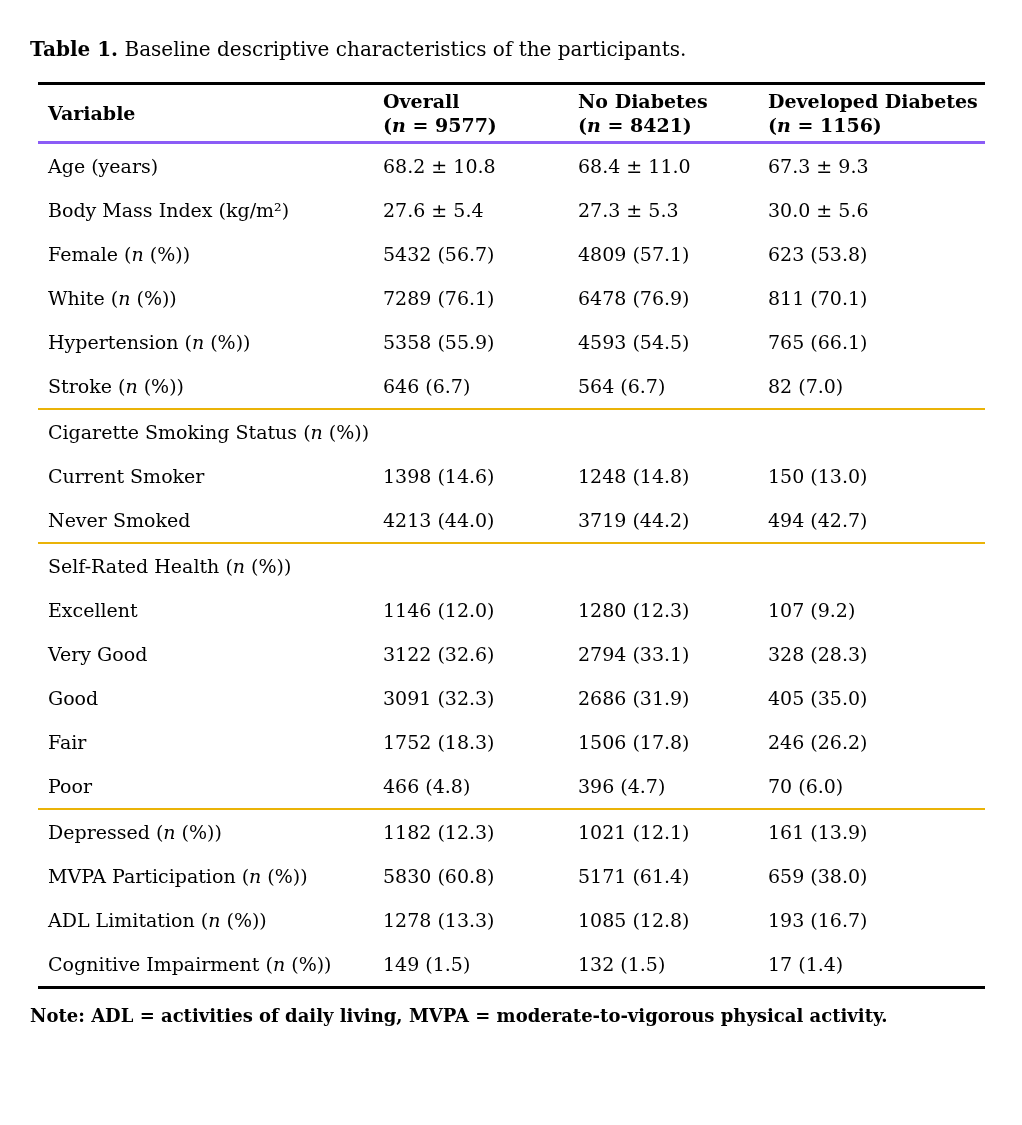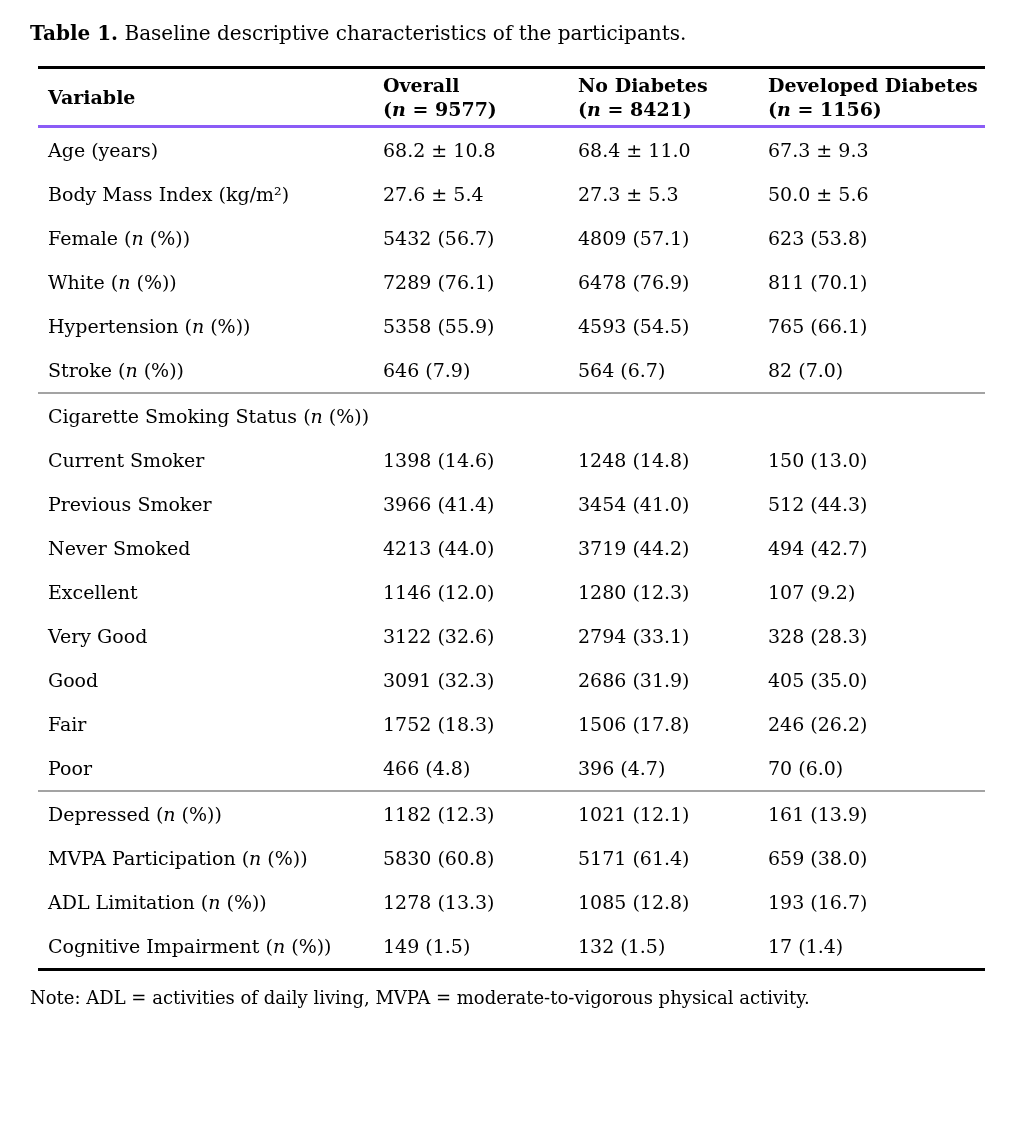--- a/index.html
+++ b/index.html
@@ -9,21 +9,21 @@
   }
   body {
     width: 1022px;
     height: 1125px;
     overflow: hidden;
     color: #000000;
     font-family: "DejaVu Serif", "Liberation Serif", serif;
     -webkit-font-smoothing: antialiased;
   }
   .page {
-    padding: 20px 37px 0 30px;
+    padding: 36px 37px 0 30px;
   }
   .caption {
     font-size: 20px;
     line-height: 26px;
     margin: 0 0 20px 0;
   }
   .caption b { font-weight: bold; }
 
   table.baseline {
     border-collapse: collapse;
@@ -47,27 +47,28 @@
   th .th-sub { display: block; }
   th .th-sub:empty { display: none; }
   th.first-col, td.label-cell { padding-left: 10px; }
 
   td {
     padding: 11px 0;
     line-height: 22px;
     vertical-align: middle;
     text-align: left;
   }
-  tr.sep { border-top: 2px solid #a3a3a3; }
+  tr.sep { border-top: 2px solid #eab308; }
   i { font-style: italic; }
 
   .note {
     font-size: 18px;
     line-height: 22px;
     margin: 16px 0 17px 0;
+    font-weight: bold;
   }
 </style>
 </head>
 <body>
 
 <div class="page">
 
   <p class="caption"><b>Table 1.</b> <span>Baseline descriptive characteristics of the participants.</span></p>
 
   <table class="baseline">
@@ -101,21 +102,21 @@
         <tr class="data-row">
           <td class="label-cell">Age (years)</td>
           <td class="value-cell">68.2 ± 10.8</td>
           <td class="value-cell">68.4 ± 11.0</td>
           <td class="value-cell">67.3 ± 9.3</td>
         </tr>
         <tr class="data-row">
           <td class="label-cell">Body Mass Index (kg/m²)</td>
           <td class="value-cell">27.6 ± 5.4</td>
           <td class="value-cell">27.3 ± 5.3</td>
-          <td class="value-cell">50.0 ± 5.6</td>
+          <td class="value-cell">30.0 ± 5.6</td>
         </tr>
         <tr class="data-row">
           <td class="label-cell">Female (<i>n</i> (%))</td>
           <td class="value-cell">5432 (56.7)</td>
           <td class="value-cell">4809 (57.1)</td>
           <td class="value-cell">623 (53.8)</td>
         </tr>
         <tr class="data-row">
           <td class="label-cell">White (<i>n</i> (%))</td>
           <td class="value-cell">7289 (76.1)</td>
@@ -123,44 +124,41 @@
           <td class="value-cell">811 (70.1)</td>
         </tr>
         <tr class="data-row">
           <td class="label-cell">Hypertension (<i>n</i> (%))</td>
           <td class="value-cell">5358 (55.9)</td>
           <td class="value-cell">4593 (54.5)</td>
           <td class="value-cell">765 (66.1)</td>
         </tr>
         <tr class="data-row">
           <td class="label-cell">Stroke (<i>n</i> (%))</td>
-          <td class="value-cell">646 (7.9)</td>
+          <td class="value-cell">646 (6.7)</td>
           <td class="value-cell">564 (6.7)</td>
           <td class="value-cell">82 (7.0)</td>
         </tr>
         <tr class="section-header-row sep">
           <td colspan="4" class="label-cell">Cigarette Smoking Status (<i>n</i> (%))</td>
         </tr>
         <tr class="data-row">
           <td class="label-cell">Current Smoker</td>
           <td class="value-cell">1398 (14.6)</td>
           <td class="value-cell">1248 (14.8)</td>
           <td class="value-cell">150 (13.0)</td>
         </tr>
         <tr class="data-row">
-          <td class="label-cell">Previous Smoker</td>
-          <td class="value-cell">3966 (41.4)</td>
-          <td class="value-cell">3454 (41.0)</td>
-          <td class="value-cell">512 (44.3)</td>
-        </tr>
-        <tr class="data-row">
           <td class="label-cell">Never Smoked</td>
           <td class="value-cell">4213 (44.0)</td>
           <td class="value-cell">3719 (44.2)</td>
           <td class="value-cell">494 (42.7)</td>
+        </tr>
+        <tr class="section-header-row sep">
+          <td colspan="4" class="label-cell">Self-Rated Health (<i>n</i> (%))</td>
         </tr>
         <tr class="data-row">
           <td class="label-cell">Excellent</td>
           <td class="value-cell">1146 (12.0)</td>
           <td class="value-cell">1280 (12.3)</td>
           <td class="value-cell">107 (9.2)</td>
         </tr>
         <tr class="data-row">
           <td class="label-cell">Very Good</td>
           <td class="value-cell">3122 (32.6)</td>

